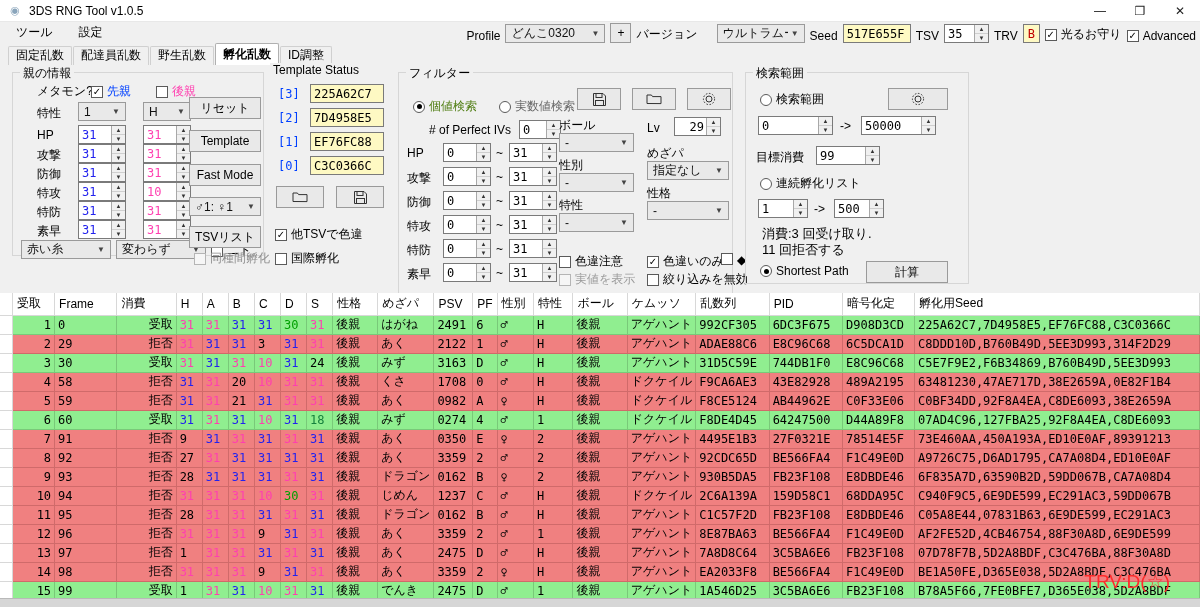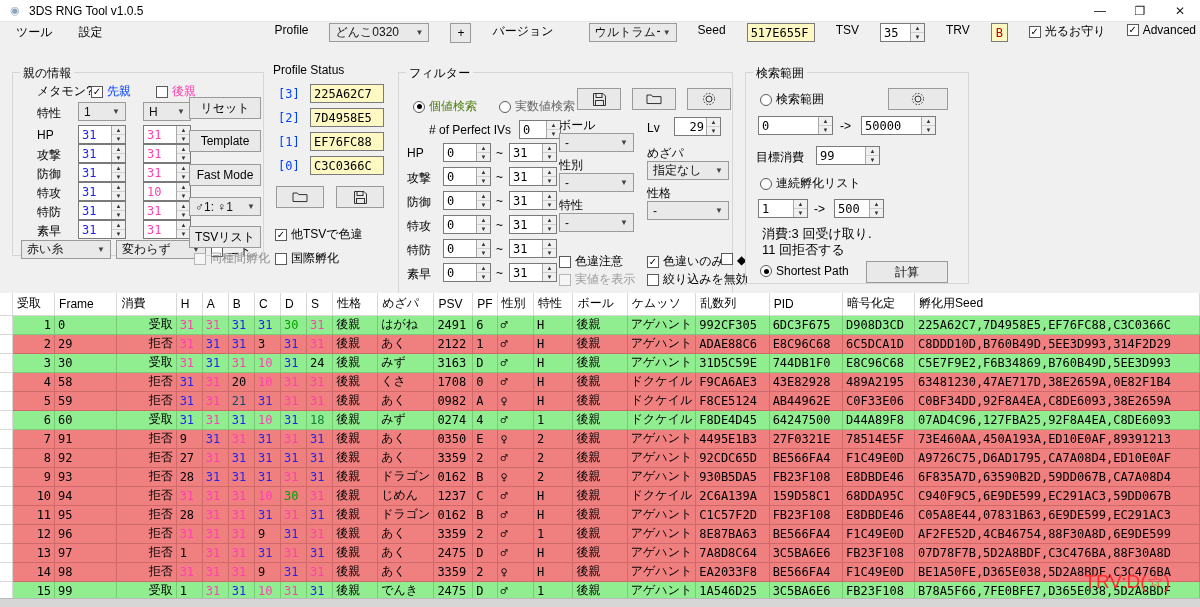--- a/index.html
+++ b/index.html
@@ -17,21 +17,21 @@
   .winbtns{margin-left:auto;display:flex;height:22px;}
   .winbtn{width:40px;height:22px;display:flex;align-items:center;justify-content:center;font-size:12px;color:#222;}
   
   .menubar{height:21px;background:#f0f0f0;display:flex;align-items:center;padding-left:12px;gap:18px;}
   .menuitem{font-size:12px;padding:2px 4px;}
   
   .toprow{display:flex;align-items:flex-end;height:22px;background:#f0f0f0;position:relative;}
   .tabs{display:flex;align-items:flex-end;padding-left:8px;height:22px;}
   .tab{height:19px;line-height:17px;padding:0 7px;font-size:12px;background:#f0f0f0;border:1px solid #d0d0d0;border-bottom:none;margin-right:1px;border-radius:2px 2px 0 0;}
   .tab.active{height:22px;line-height:20px;background:#fff;border-color:#b0b0b0;font-weight:bold;}
-  .profilebar{position:absolute;right:4px;top:-20px;display:flex;align-items:flex-start;gap:21px;font-size:12px;}
+  .profilebar{position:absolute;right:4px;top:-20px;display:flex;align-items:flex-end;gap:5px;font-size:12px;}
   
   .lbl{font-size:12px;white-space:nowrap;}
   .combo{height:19px;border:1px solid #9a9a9a;background:#e9e9e9;display:inline-flex;align-items:center;
         padding:0 2px 0 5px;font-size:12px;position:relative;color:#111;}
   .combo .cv{flex:1;overflow:hidden;white-space:nowrap;}
   .combo .arr{width:14px;text-align:center;font-size:8px;color:#444;}
   .txtbox{height:19px;border:1px solid #7a7a7a;background:#fef9c3;font-family:"DejaVu Sans Mono","Liberation Mono",monospace;
         font-size:12px;display:inline-flex;align-items:center;padding:0 3px;}
   .spin{height:19px;border:1px solid #7a7a7a;background:#fff;display:inline-flex;align-items:stretch;}
   .spin .sv{flex:1;display:flex;align-items:center;padding:0 2px 0 3px;font-family:"DejaVu Sans Mono","Liberation Mono",monospace;font-size:12px;}
@@ -75,20 +75,27 @@
     <div class="winbtn">✕</div>
   </div>
 </div>
 
 <div class="menubar">
   <div class="menuitem">ツール</div>
   <div class="menuitem">設定</div>
 </div>
 
 <div class="toprow">
+  <div class="tabs">
+    <div class="tab">固定乱数</div>
+    <div class="tab">配達員乱数</div>
+    <div class="tab">野生乱数</div>
+    <div class="tab active">孵化乱数</div>
+    <div class="tab">ID調整</div>
+  </div>
 
   <div class="profilebar">
     <span class="lbl">Profile</span>
     <span class="combo" style="width:100px">
       <span class="cv">どんこ0320</span>
       <span class="arr">▼</span>
     </span>
     <span class="btn" style="width:21px;height:20px">+</span>
     <span class="lbl">バージョン</span>
     <span class="combo" style="width:88px;margin-left:14px">
@@ -255,21 +262,21 @@
     <span class="arr">▼</span>
   </span>
   <span class="btn" style="position:absolute;left:176px;top:153px;width:72px;height:22px">TSVリスト</span>
 </div>
 <span class="chk" style="position:absolute;left:194px;top:250px;color:#8d8d8d">
   <span class="box dis"></span>
   <span>同種間孵化</span>
 </span>
 
 <div class="grp" style="left:270px;top:72px;width:122px;height:145px;border:none">
-  <div class="cap" style="left:0;top:-9px">Profile Status</div>
+  <div class="cap" style="left:0;top:-9px">Template Status</div>
   <div id="status-rows">
       <div style="position:absolute;left:8px;top:15px;font-size:12px;color:#0040ff;font-family:'DejaVu Sans Mono',monospace">[3]</div>
     <span class="txtbox" style="position:absolute;left:40px;top:12px;width:74px">225A62C7</span>
       <div style="position:absolute;left:8px;top:39px;font-size:12px;color:#0040ff;font-family:'DejaVu Sans Mono',monospace">[2]</div>
     <span class="txtbox" style="position:absolute;left:40px;top:36px;width:74px">7D4958E5</span>
       <div style="position:absolute;left:8px;top:63px;font-size:12px;color:#0040ff;font-family:'DejaVu Sans Mono',monospace">[1]</div>
     <span class="txtbox" style="position:absolute;left:40px;top:60px;width:74px">EF76FC88</span>
       <div style="position:absolute;left:8px;top:87px;font-size:12px;color:#0040ff;font-family:'DejaVu Sans Mono',monospace">[0]</div>
     <span class="txtbox" style="position:absolute;left:40px;top:84px;width:74px">C3C0366C</span>
     </div>
@@ -691,21 +698,21 @@
           <td class="" style="">489A2195</td>
           <td class="" style="">63481230,47AE717D,38E2659A,0E82F1B4</td>
         </tr>
         <tr class="r">
           <td class="rowhdr"></td>
           <td class="" style="text-align:right;">5</td>
           <td class="" style="">59</td>
           <td class=" jp" style="text-align:right;">拒否</td>
           <td class="" style="color:#2222ee;">31</td>
           <td class="" style="color:#ff3fb0;">31</td>
-          <td class="" style="color:#0c4a6e;">21</td>
+          <td class="" style="color:#000000;">21</td>
           <td class="" style="color:#2222ee;">31</td>
           <td class="" style="color:#ff3fb0;">31</td>
           <td class="" style="color:#ff3fb0;">31</td>
           <td class=" jp" style="">後親</td>
           <td class=" jp" style="">あく</td>
           <td class="" style="">0982</td>
           <td class="" style="">A</td>
           <td class=" jp" style="">♀</td>
           <td class="" style="">H</td>
           <td class=" jp" style="">後親</td>

